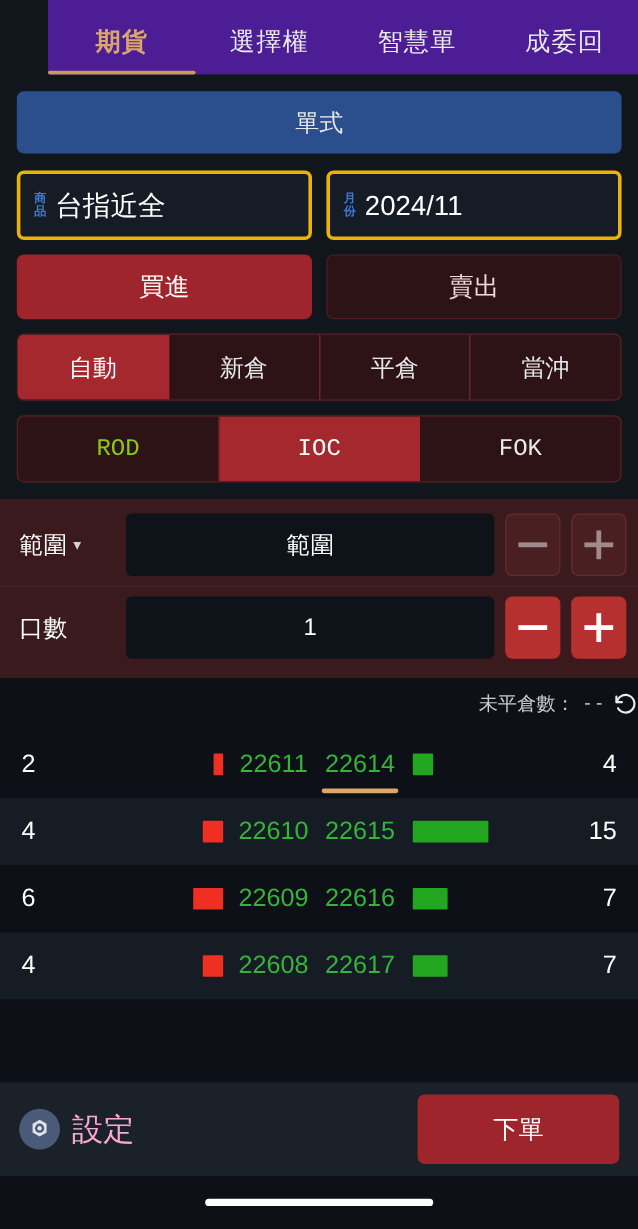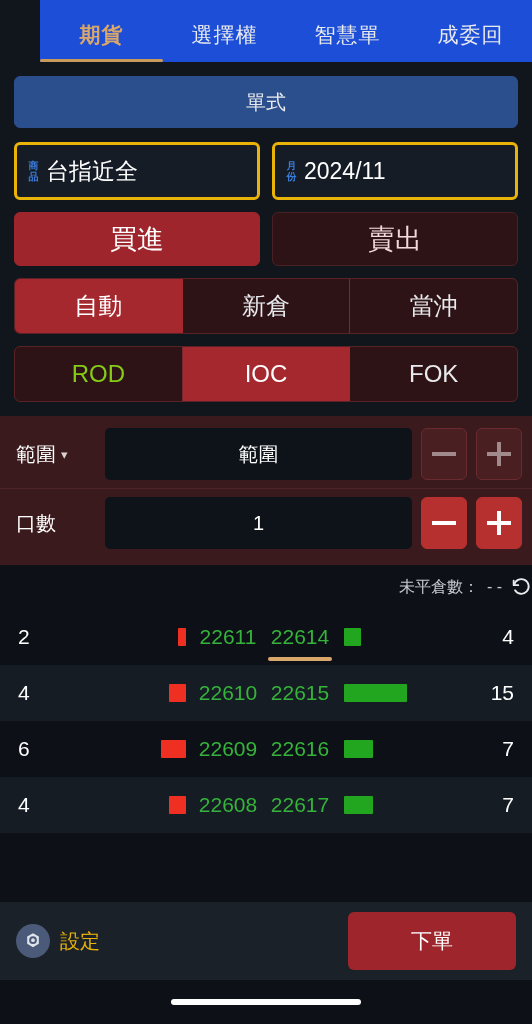--- a/index.html
+++ b/index.html
@@ -5,21 +5,21 @@
   * { box-sizing: border-box; margin: 0; padding: 0; }
   html, body {
     width: 532px; height: 1024px;
     background: #0d1117;
     font-family: "Liberation Sans", "DejaVu Sans", sans-serif;
     overflow: hidden;
   }
   .app { width: 532px; height: 1024px; display: flex; flex-direction: column; background: #11161d; }
 
   
-  .tabbar { height: 62px; background: #1d4ed8; display: flex; align-items: stretch; margin-left: 40px; }
+  .tabbar { height: 62px; background: #4c1d95; display: flex; align-items: stretch; margin-left: 40px; }
   .tab { flex: 1; display: flex; flex-direction: column; align-items: center; justify-content: flex-end; }
   .tab-label { font-size: 21px; color: #e8eaed; letter-spacing: 1px; padding-bottom: 10px; }
   .tab.active .tab-label { color: #d9a76a; font-weight: bold; }
   .tab-underline { height: 3px; width: 100%; background: transparent; border-radius: 2px; }
   .tab.active .tab-underline { background: #c89a5b; }
 
   
   .mode-row { display: flex; gap: 12px; padding: 14px 14px 0 14px; }
   .mode-btn {
     flex: 1; height: 52px; border-radius: 6px;
@@ -38,32 +38,32 @@
     font-size: 10px; color: #3b7bd9; line-height: 11px; width: 13px;
     text-align: center; margin-right: 6px; font-weight: bold;
   }
   .field-value { font-size: 23px; color: #ffffff; }
 
   
   .bs-row { display: flex; gap: 12px; padding: 12px 14px 0 14px; }
   .bs-btn {
     flex: 1; height: 54px; border-radius: 6px;
     display: flex; align-items: center; justify-content: center;
-    font-size: 27px; color: #f2d9da; background: #2e1316; border: 1px solid #4a2025;
+    font-size: 21px; color: #f2d9da; background: #2e1316; border: 1px solid #4a2025;
   }
   .bs-btn.active { background: #9e252b; border-color: #9e252b; color: #ffffff; }
 
   
   .seg-group {
     margin: 12px 14px 0 14px; height: 56px; border-radius: 6px;
     border: 1px solid #5a2226; background: #2e1316; display: flex; overflow: hidden;
   }
   .seg {
     flex: 1; display: flex; align-items: center; justify-content: center;
-    font-size: 24px; color: #e8eaed; border-right: 1px solid #7a2a2f;
+    font-size: 20px; color: #e8eaed; border-right: 1px solid #7a2a2f; font-family: Liberation Mono, monospace;
   }
   .seg:last-child { border-right: none; }
   .seg.active { background: #a5282e; color: #ffffff; border-right-color: #a5282e; }
   .seg.disabled { color: #84cc16; }
 
   
   .stepper-panel { margin-top: 14px; background: #3a1a1c; padding: 4px 0 8px 0; }
   .stepper-row { display: flex; align-items: center; padding: 8px 10px; gap: 9px; }
   .stepper-row + .stepper-row { border-top: 1px solid #4d2427; }
   .stepper-label {
@@ -118,21 +118,21 @@
   .spacer { flex: 1; background: #0d1117; }
   .bottombar {
     height: 78px; background: #1b2129; display: flex; align-items: center;
     justify-content: space-between; padding: 0 16px;
   }
   .settings { display: flex; align-items: center; gap: 10px; }
   .gear-circle {
     width: 34px; height: 34px; border-radius: 50%; background: #4a5a78;
     display: flex; align-items: center; justify-content: center;
   }
-  .settings-label { font-size: 20px; color: #eab308; }
+  .settings-label { font-size: 26px; color: #f9a8d4; }
   .submit-btn {
     width: 168px; height: 58px; background: #9e252b; border-radius: 6px;
     display: flex; align-items: center; justify-content: center;
     font-size: 21px; color: #ffffff;
   }
   .homebar-area { height: 44px; background: #0d1117; display: flex; align-items: center; justify-content: center; }
   .homebar { width: 190px; height: 6px; border-radius: 3px; background: #ffffff; }
 </style>
 </head>
 <body>
@@ -174,20 +174,21 @@
   </div>
 
   <div class="bs-row">
     <div class="bs-btn active">買進</div>
     <div class="bs-btn">賣出</div>
   </div>
 
   <div class="seg-group">
     <div class="seg active">自動</div>
     <div class="seg">新倉</div>
+    <div class="seg">平倉</div>
     <div class="seg">當沖</div>
   </div>
 
   <div class="seg-group">
     <div class="seg disabled">ROD</div>
     <div class="seg active">IOC</div>
     <div class="seg">FOK</div>
   </div>
 
   <div class="stepper-panel">

